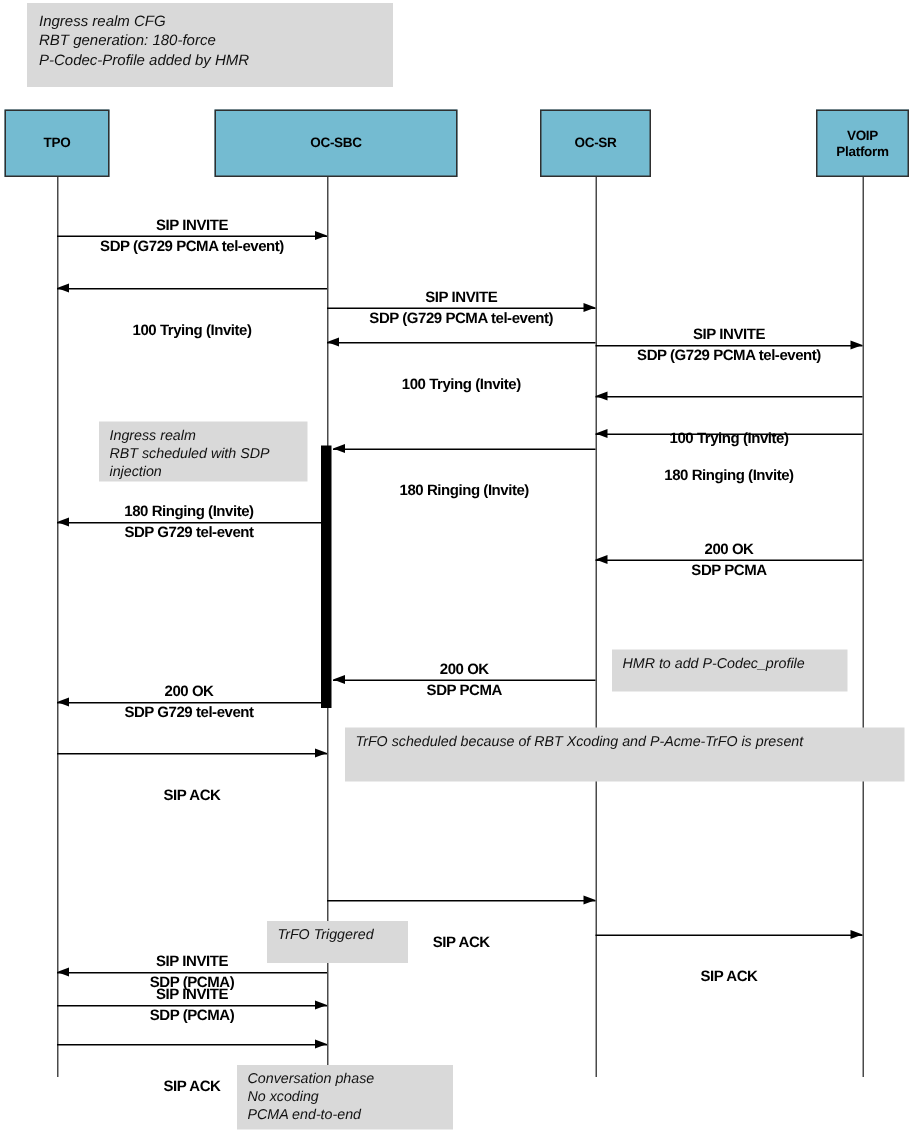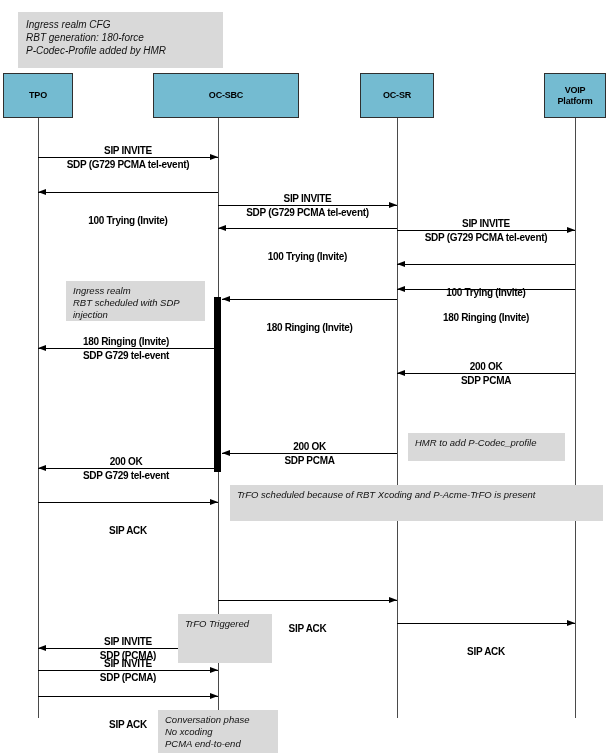--- a/index.html
+++ b/index.html
@@ -141,47 +141,47 @@
       <div class="lbl below">SDP (PCMA)</div>
     </div>
     <div class="msg" style="left: 38px; width: 180px; top: 696px;">
       <div class="line"></div>
       <div class="head r"></div>
       <div class="lbl single">SIP ACK</div>
     </div>
     <div class="participant" style="left: 3px; width: 70px;">
       <div>TPO</div>
     </div>
-    <div class="participant" style="left: 153px; width: 146px;">
+    <div class="participant" style="left: 143px; width: 162px;">
       <div>OC-SBC</div>
     </div>
     <div class="participant" style="left: 360px; width: 74px;">
       <div>OC-SR</div>
     </div>
     <div class="participant" style="left: 544px; width: 62px;">
       <div>VOIP</div>
       <div>Platform</div>
     </div>
-    <div class="note big" style="left: 18px; top: 12px; width: 205px; height: 56px;">
+    <div class="note big" style="left: 18px; top: 2px; width: 244px; height: 56px;">
       <div>Ingress realm CFG</div>
       <div>RBT generation: 180-force</div>
       <div>P-Codec-Profile added by HMR</div>
     </div>
     <div class="note" style="left: 66px; top: 281px; width: 139px; height: 40px;">
       <div>Ingress realm</div>
       <div>RBT scheduled with SDP</div>
       <div>injection</div>
     </div>
     <div class="note" style="left: 408px; top: 405px; width: 157px; height: 28px; margin-top: 28px;">
       <div>HMR to add P-Codec_profile</div>
     </div>
     <div class="note" style="left: 230px; top: 485px; width: 373px; height: 36px;">
       <div>TrFO scheduled because of RBT Xcoding and P-Acme-TrFO is present</div>
     </div>
-    <div class="note" style="left: 178px; top: 614px; width: 94px; height: 49px;">
+    <div class="note" style="left: 178px; top: 614px; width: 94px; height: 28px;">
       <div>TrFO Triggered</div>
     </div>
-    <div class="note" style="left: 158px; top: 710px; width: 120px; height: 43px;">
+    <div class="note" style="left: 158px; top: 710px; width: 144px; height: 43px;">
       <div>Conversation phase</div>
       <div>No xcoding</div>
       <div>PCMA end-to-end</div>
     </div>
   </div>
 
 </body></html>

